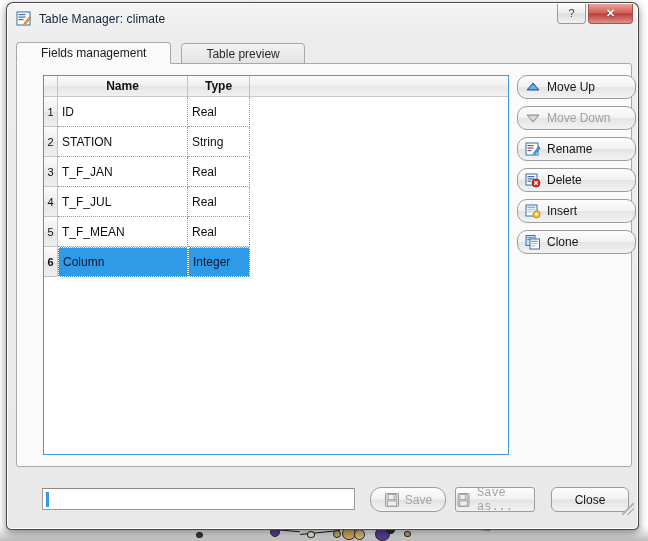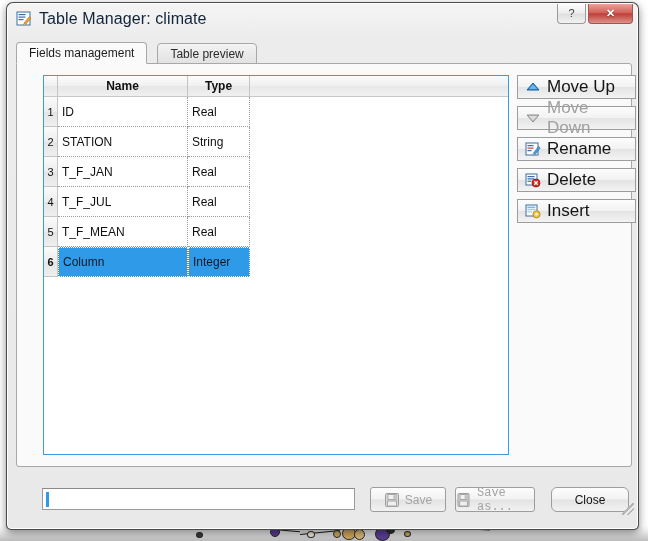--- a/index.html
+++ b/index.html
@@ -67,21 +67,21 @@
     align-items: center;
     padding-left: 8px;
   }
   #title-icon {
     width: 16px; height: 16px;
     position: relative;
     flex: none;
     margin-right: 7px;
   }
   #title-text {
-    font-size: 16px;
+    font-size: 12px;
     color: #12243a;
     letter-spacing: 0.1px;
     white-space: nowrap;
   }
   #caption-buttons {
     position: absolute;
     right: 4px; top: 0px;
     display: flex;
     align-items: flex-start;
   }
@@ -110,21 +110,21 @@
   #tabstrip {
     position: absolute;
     left: 8px; top: 38px;
     display: flex;
     align-items: flex-end;
     height: 22px;
     z-index: 3;
   }
   .tab {
     height: 21px;
-    padding: 0 12px;
+    padding: 0 24px;
     box-sizing: border-box;
     display: flex; align-items: center;
     font-size: 12px;
     color: #1b1b1b;
     border: 1px solid #a8a8a8;
     border-radius: 4px 4px 0 0;
     position: relative;
   }
   .tab.active {
     background: #fafafa;
@@ -220,25 +220,25 @@
   #sidebuttons {
     position: absolute;
     left: 500px; top: 11px;
     width: 119px;
   }
   .sidebtn {
     width: 119px; height: 24px;
     margin-bottom: 7px;
     box-sizing: border-box;
     border: 1px solid #9d9d9d;
-    border-radius: 0;
+    border-radius: 10px;
     background: linear-gradient(to bottom, #fdfdfd 0%, #f2f2f2 48%, #e4e4e4 52%, #f3f3f3 100%);
     display: flex; align-items: center;
     padding-left: 7px;
-    font-size: 17px; color: #151515;
+    font-size: 12px; color: #151515;
   }
   .sidebtn.disabled { color: #a0a0a0; }
   .sidebtn .btn-ico {
     width: 16px; height: 16px;
     margin-right: 6px;
     flex: none;
     position: relative;
   }
 
   
@@ -270,21 +270,21 @@
     top: 10px;
     height: 25px;
     box-sizing: border-box;
     border: 1px solid #9d9d9d;
     border-radius: 3px;
     background: linear-gradient(to bottom, #fdfdfd 0%, #f2f2f2 48%, #e3e3e3 52%, #f2f2f2 100%);
     display: flex; align-items: center; justify-content: center;
     font-size: 12px; color: #141414;
   }
   .botbtn.disabled { color: #a3a3a3; }
-  #btn-save    { left: 362px; width: 76px; }
+  #btn-save    { left: 362px; width: 76px; border-radius: 11px; }
   #btn-saveas  { left: 447px; width: 80px; font-family: Liberation Mono, monospace; }
   #btn-close   { left: 543px; width: 78px; border-radius: 6px; }
   .botbtn .btn-ico { width: 16px; height: 16px; margin-right: 5px; flex: none; position: relative; }
 
   #resize-grip {
     position: absolute;
     right: 3px; bottom: 2px;
     width: 12px; height: 12px;
     background:
       linear-gradient(135deg, transparent 45%, #b4b4b4 45%, #b4b4b4 56%, transparent 56%),
@@ -452,20 +452,34 @@
             <rect x="2.3" y="3.6" width="8" height="1.6" fill="#7fb4e0"></rect>
             <rect x="2.3" y="6" width="8" height="1.2" fill="#9fc9ea"></rect>
             <rect x="2.3" y="8.2" width="5" height="1.2" fill="#9fc9ea"></rect>
             <circle cx="11.5" cy="11.3" r="3.6" fill="#f3c43c" stroke="#a8801a" stroke-width="0.8"></circle>
             <circle cx="11.5" cy="11.3" r="1.2" fill="#ffffff"></circle>
           </svg>
         </span>
         <span>Insert</span>
       </div>
 
+      <div class="sidebtn">
+        <span class="btn-ico">
+          <svg width="16" height="16" viewBox="0 0 16 16">
+            <rect x="1" y="1.5" width="9" height="10" fill="#cfe2f2" stroke="#3b6ea5"></rect>
+            <rect x="2.3" y="3" width="6" height="1.1" fill="#5f93c4"></rect>
+            <rect x="2.3" y="5" width="6" height="1.1" fill="#5f93c4"></rect>
+            <rect x="5" y="5" width="9.5" height="10" fill="#ffffff" stroke="#3b6ea5"></rect>
+            <rect x="6.2" y="6.8" width="6.5" height="1.1" fill="#5f93c4"></rect>
+            <rect x="6.2" y="9" width="6.5" height="1.1" fill="#9fc0dd"></rect>
+            <rect x="6.2" y="11.2" width="4" height="1.1" fill="#9fc0dd"></rect>
+          </svg>
+        </span>
+        <span>Clone</span>
+      </div>
 
     </div>
   </div>
 
   <div id="bottombar">
 
     <div id="name-input">
       <span id="caret"></span>
       <span></span>
     </div>

